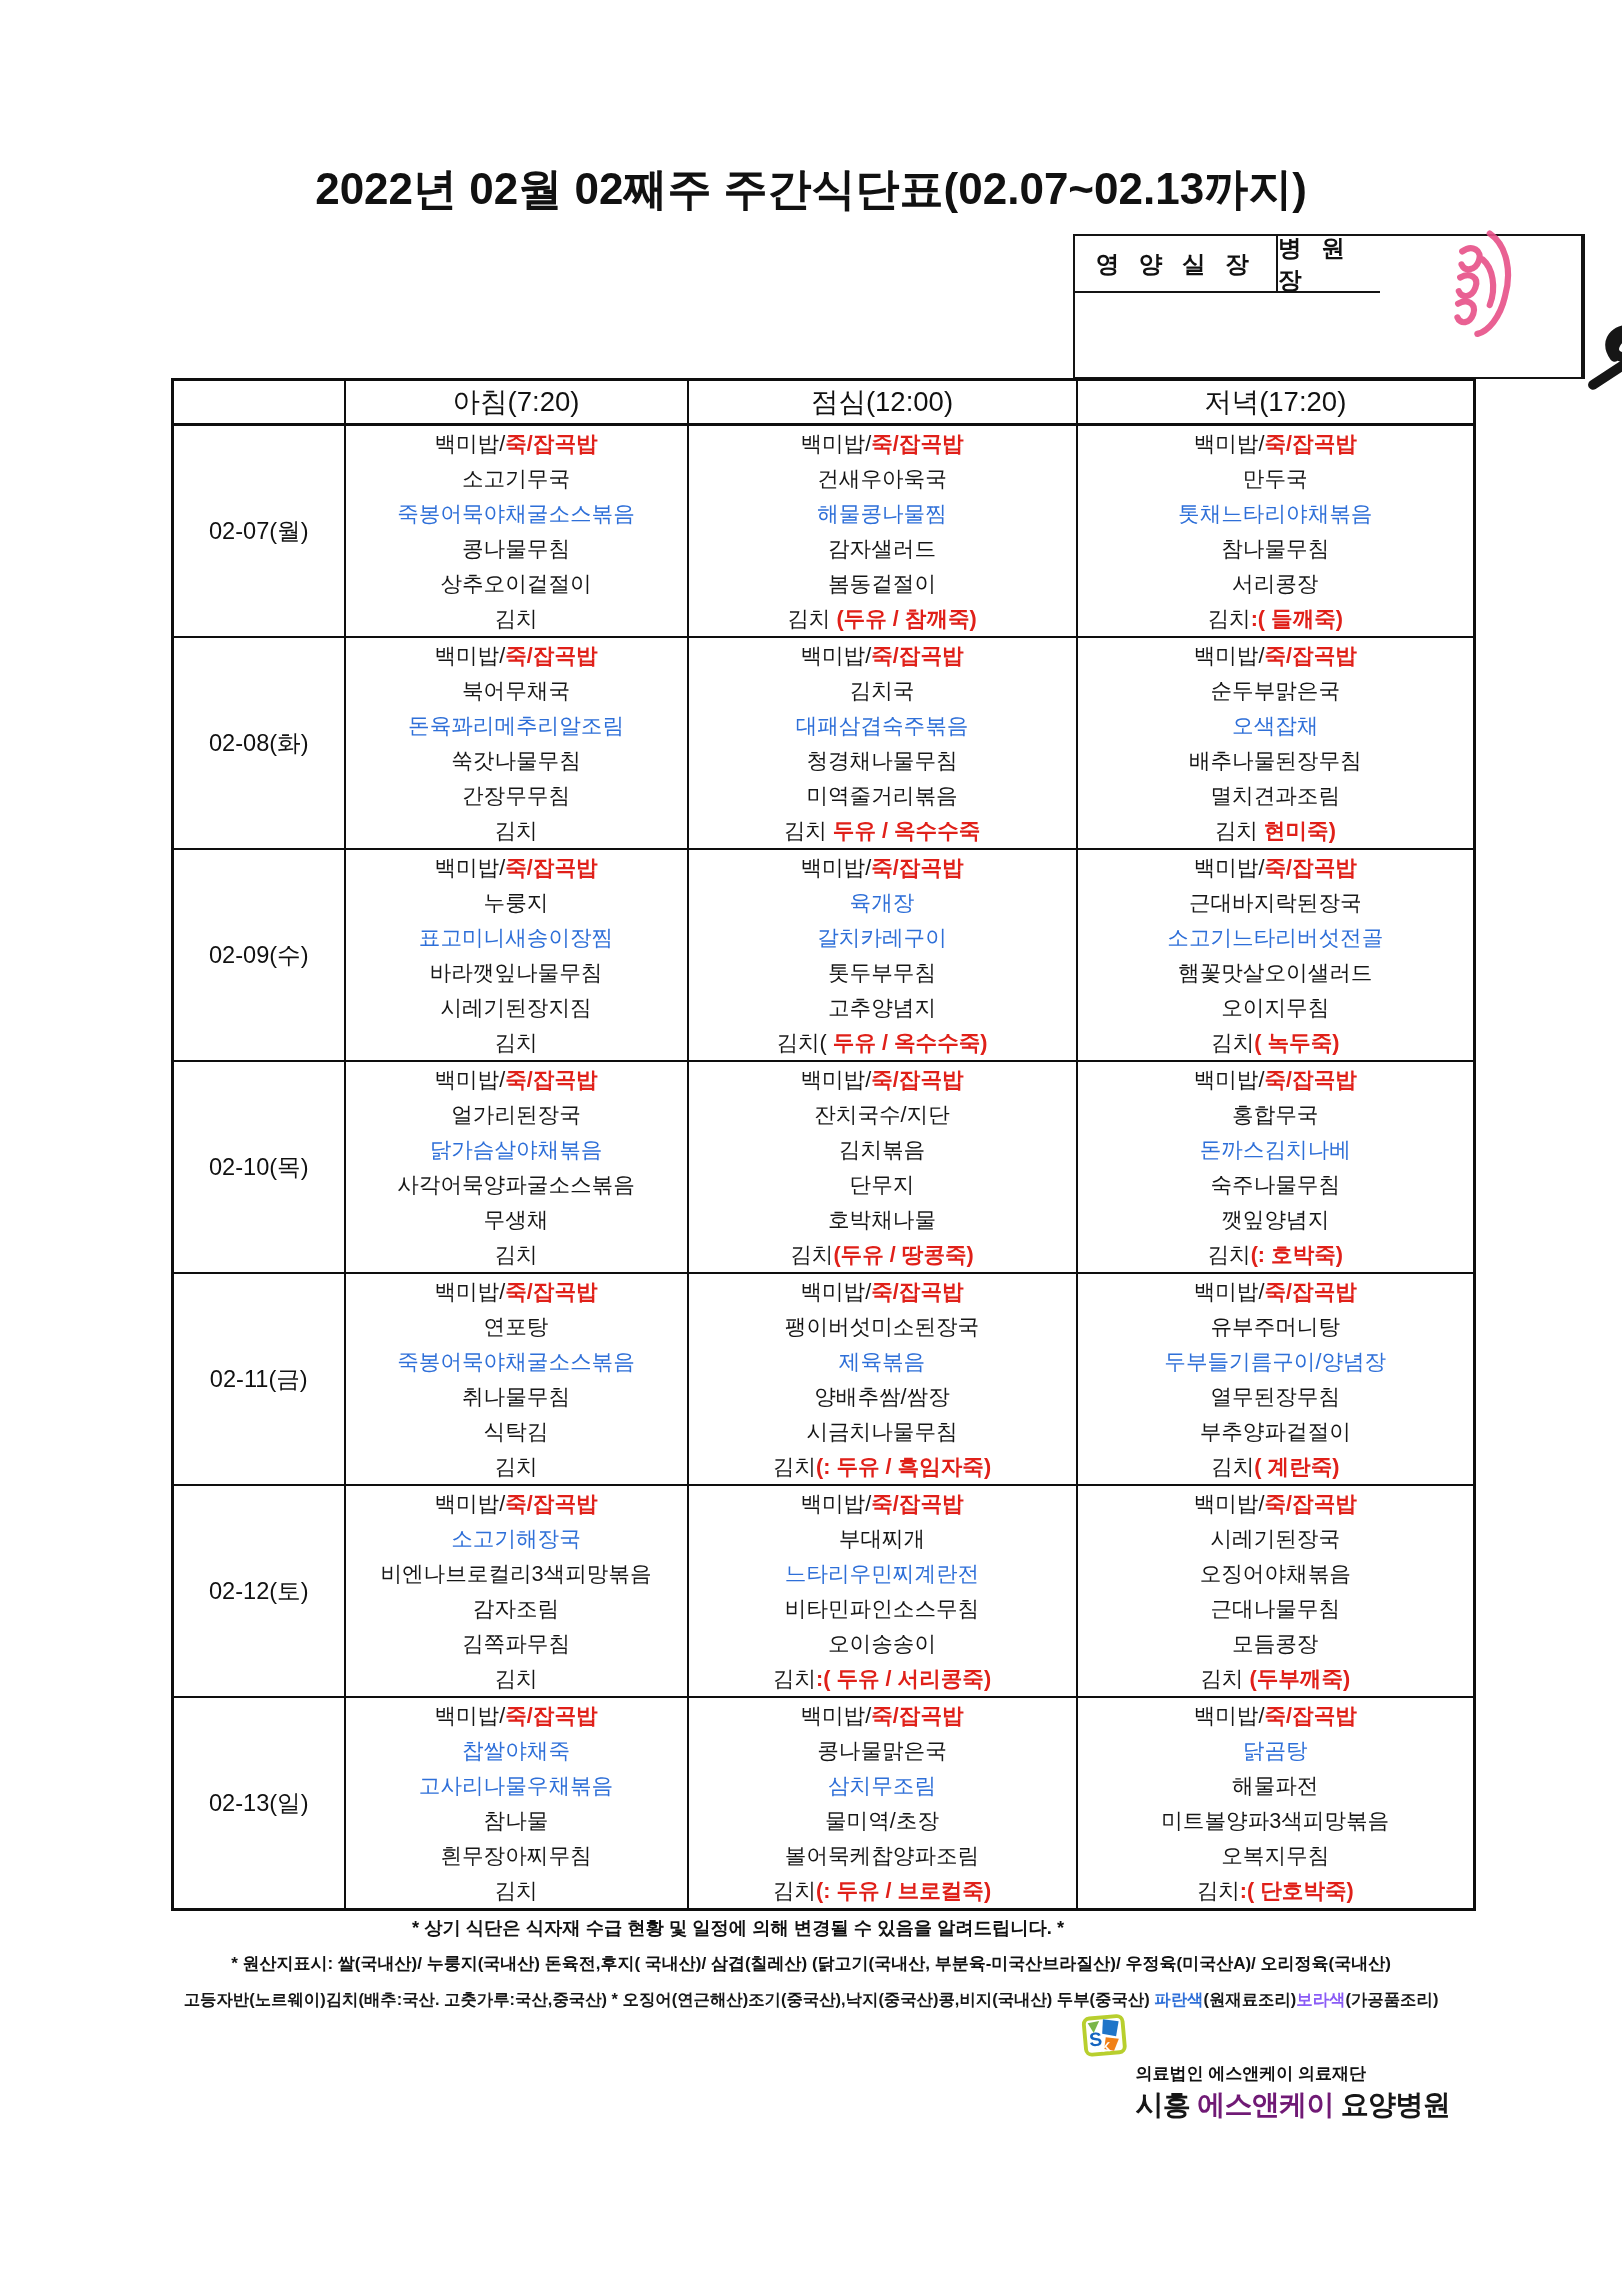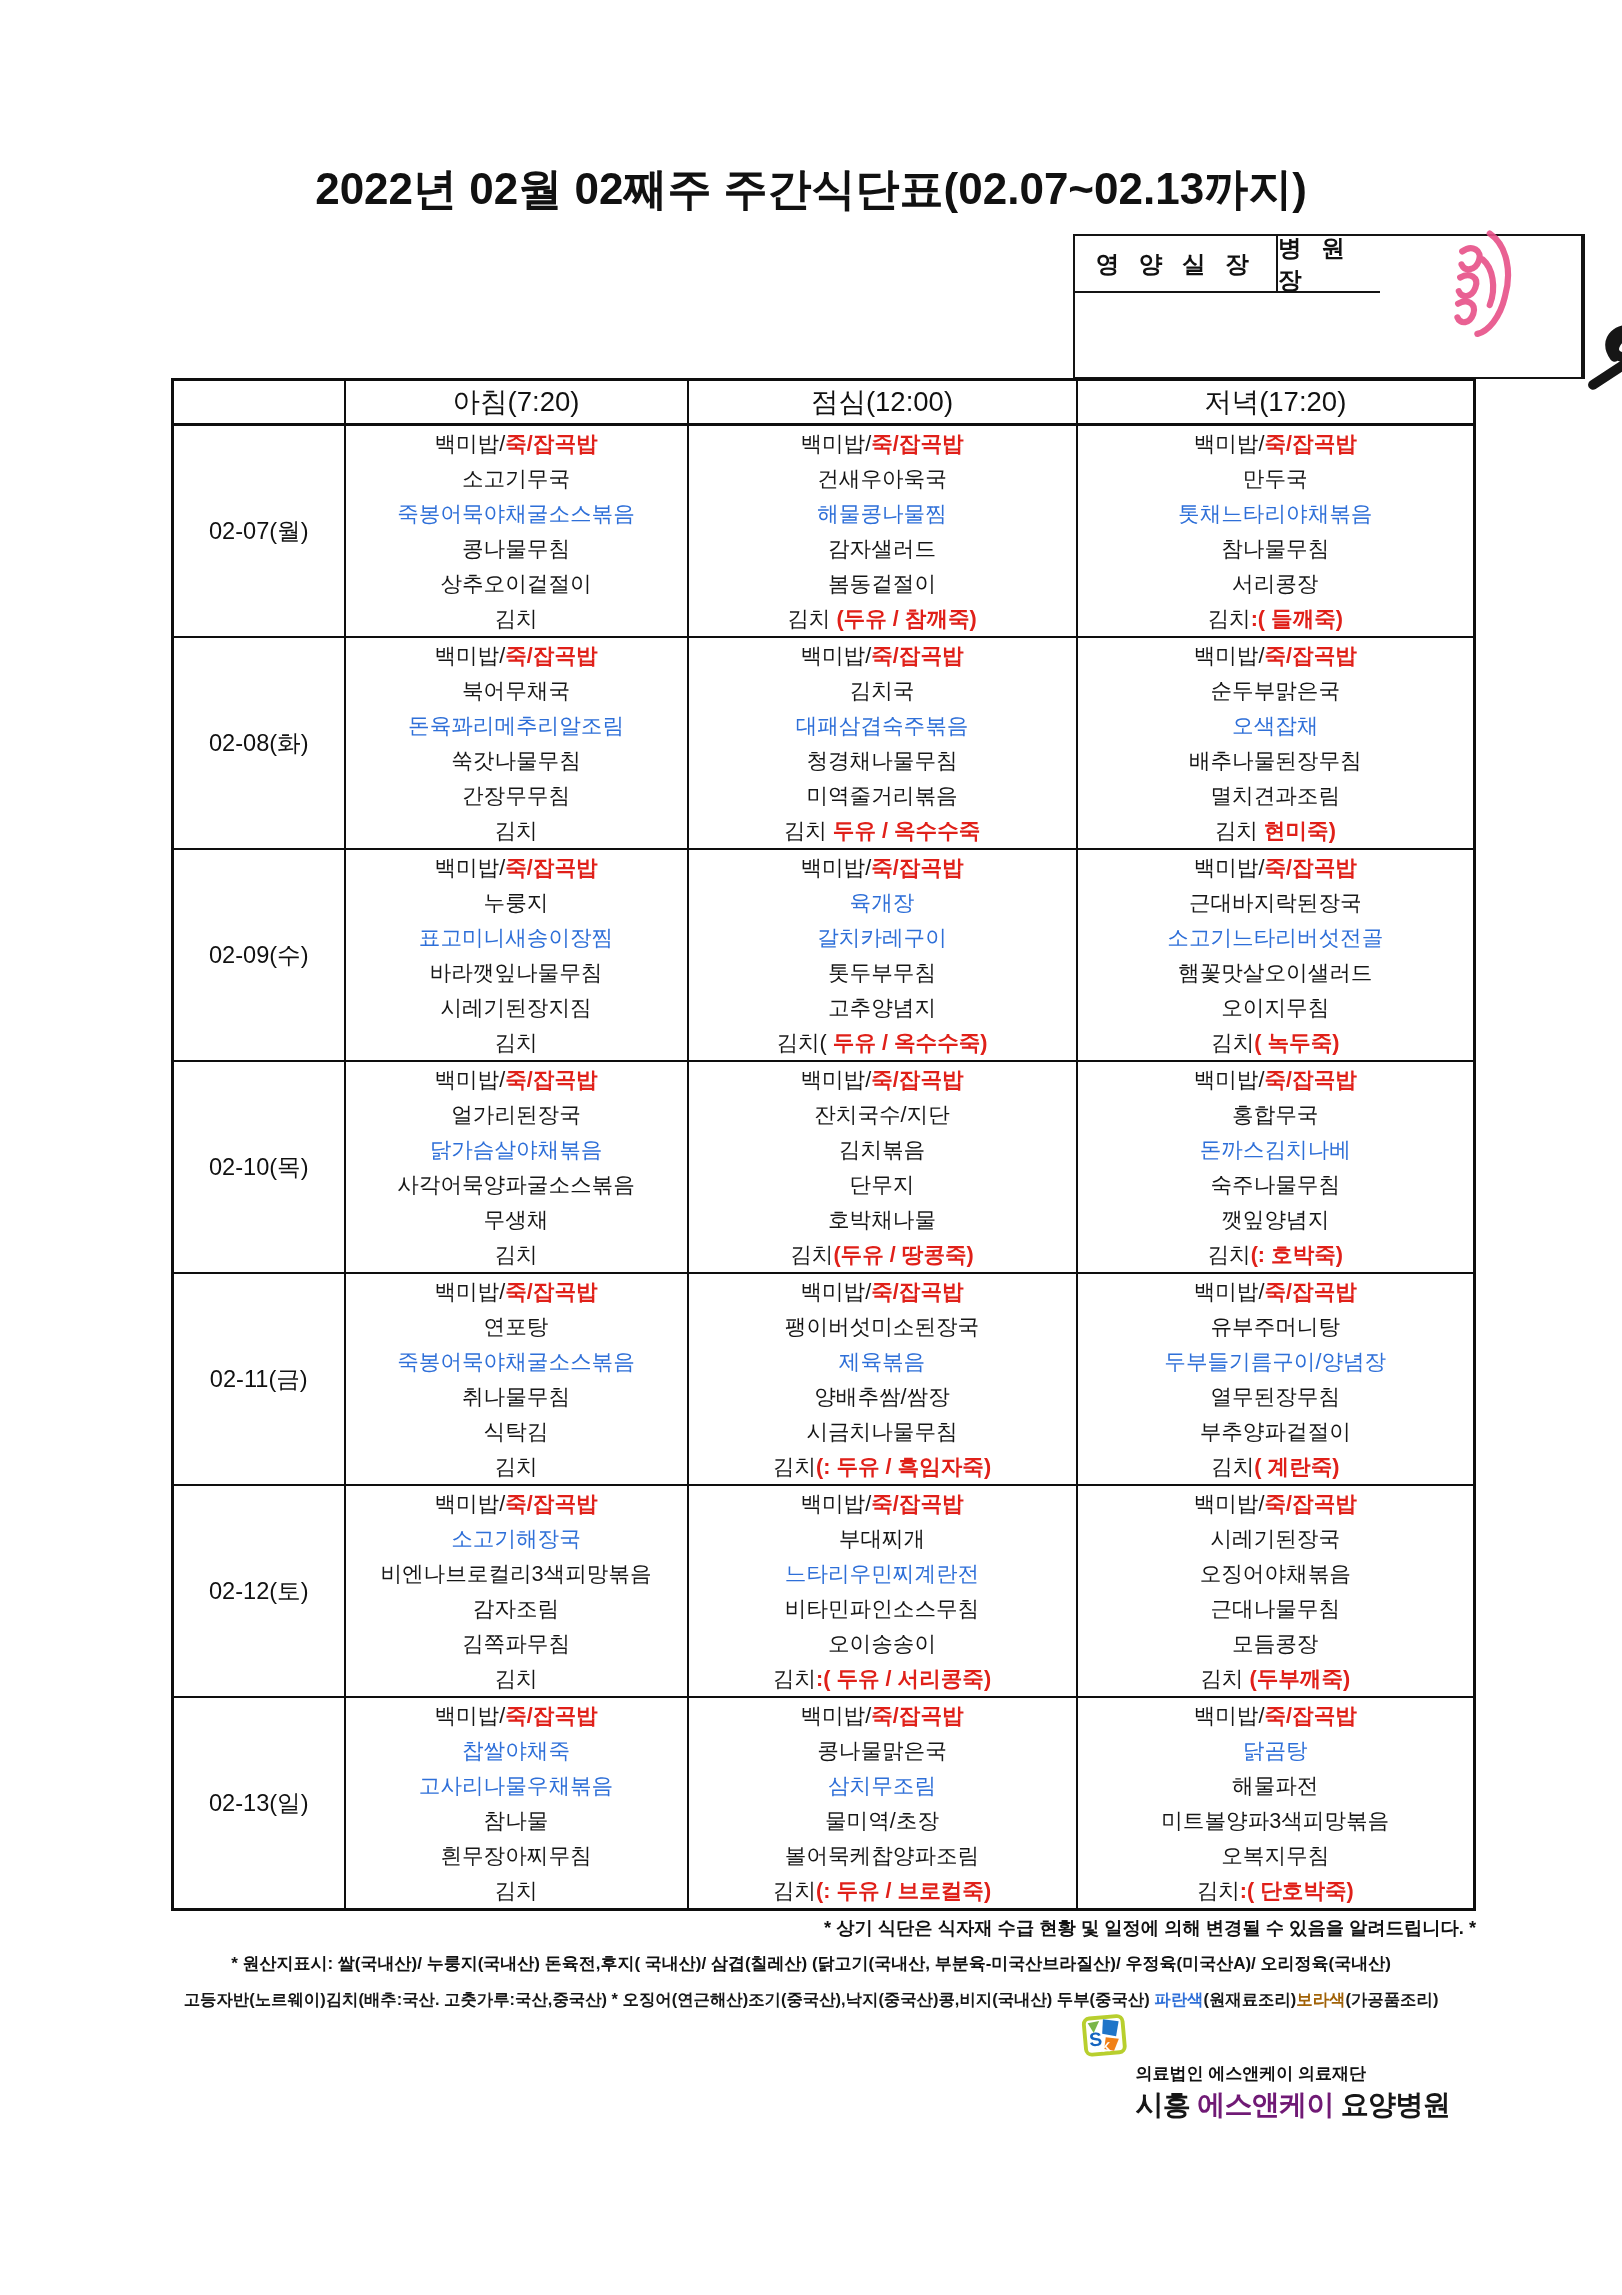--- a/index.html
+++ b/index.html
@@ -32,25 +32,25 @@
   table.menu tr.body-row{height:212px;}
   td.date-cell{text-align:center;font-size:23.6px;}
   td.meal-cell .menu-line{height:35px;line-height:35px;text-align:center;font-size:21.6px;
                           white-space:nowrap;overflow:visible;}
   td.meal-cell{padding-top:1.3px;}
 
   
   .c-k{color:#161616;}
   .c-r{color:#e02019;font-weight:bold;}
   .c-b{color:#2e6fd8;}
-  .c-p{color:#a16207;}
+  .c-p{color:#8b5cf6;}
   .c-lb{color:#701a75;}
 
   
-  .note1{position:absolute;top:1915px;left:0;width:1476px;text-align:right;
+  .note1{position:absolute;top:1915px;left:0;width:1476px;text-align:center;
          font-size:18.3px;font-weight:bold;}
   .origin1{position:absolute;top:1952px;left:0;width:1622px;text-align:center;
            font-size:17px;font-weight:bold;}
   .origin2{position:absolute;top:1989px;left:0;width:1622px;text-align:center;
            font-size:16.4px;font-weight:bold;}
 
   
   .logo{position:absolute;left:1081px;top:2014px;display:flex;align-items:flex-start;}
   .logo-texts{margin-left:6.5px;display:flex;flex-direction:column;}
   .logo-top{font-size:17px;font-weight:bold;letter-spacing:0px;margin-top:48px;}

